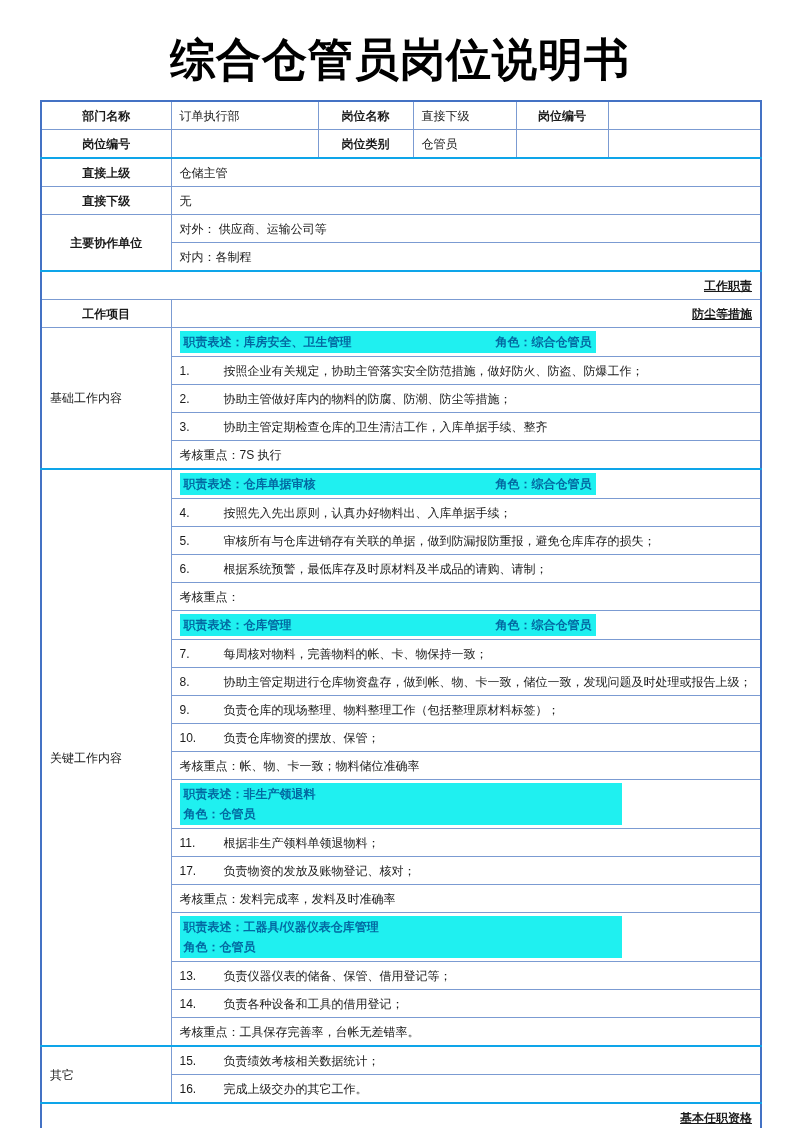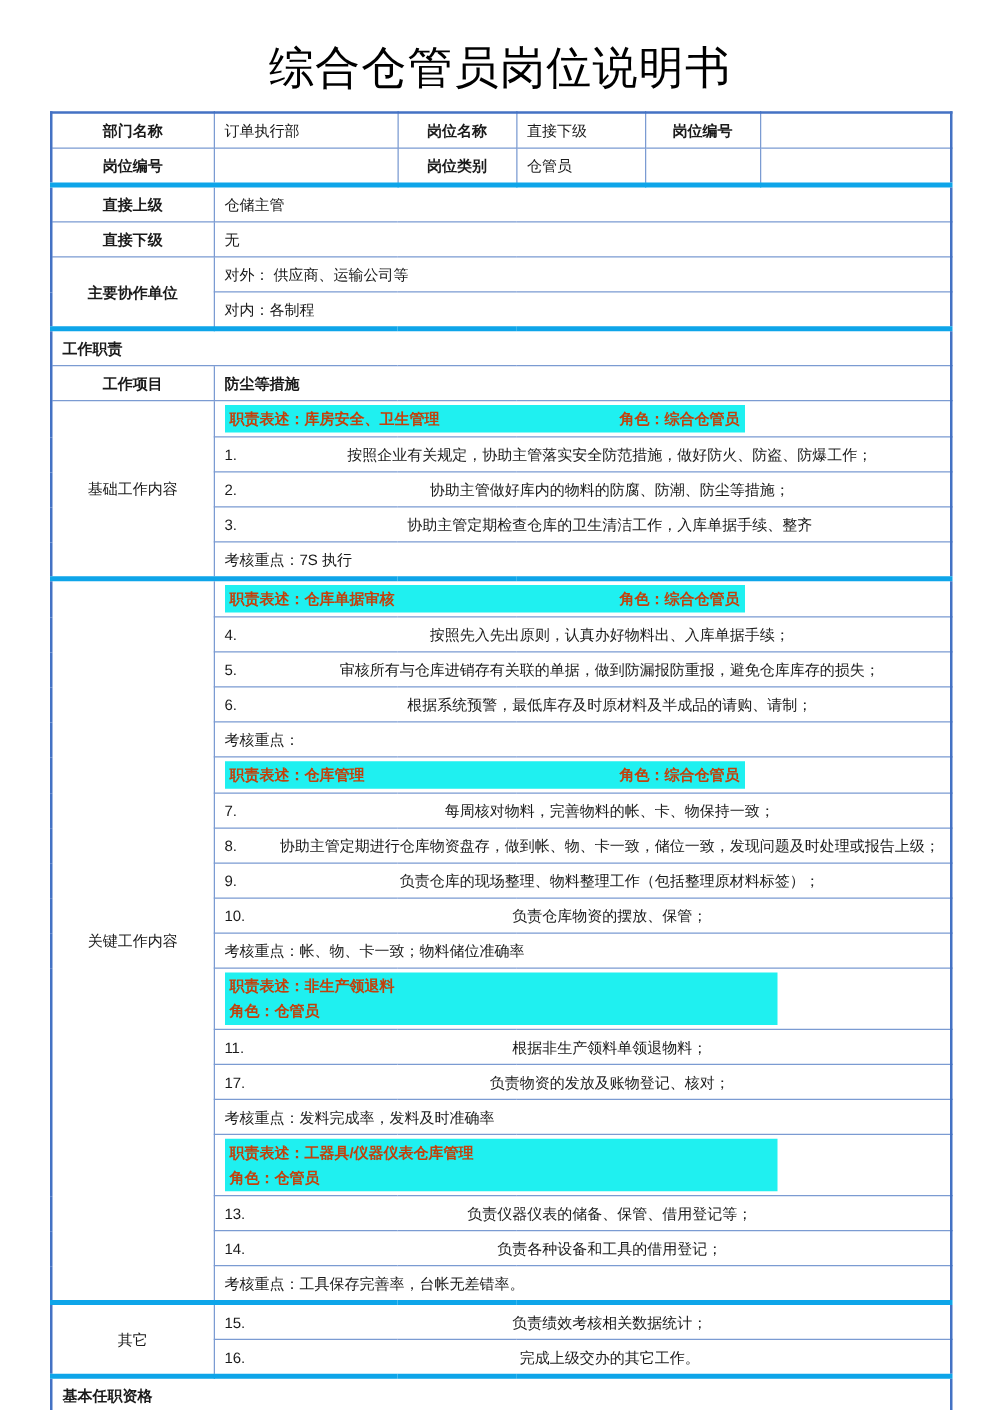--- a/index.html
+++ b/index.html
@@ -6,56 +6,56 @@
   body{
     width:800px;height:1128px;
     background:#ffffff;
     font-family:"Liberation Sans","DejaVu Sans",sans-serif;
     color:#1a1a1a;
     position:relative;
   }
   .page-title{
     margin:30px 0 10px 0;
     text-align:center;
-    font-size:36px;
-    font-weight:400;
+    font-size:45px;
+    font-weight:700;
     letter-spacing:1px;
     color:#000;
   }
   table.doc{
     width:720px;
     margin:0 0 0 40px;
     border-collapse:collapse;
     table-layout:fixed;
     border:2px solid #4472C4;
     font-size:12px;
   }
   table.doc td{
     border:1px solid #7B9BD2;
     padding:3px 8px;
     height:21px;
     vertical-align:middle;
     word-break:break-all;
     line-height:20px;
   }
-  tr.sep td{border-top:4px solid #0ea5e9;}
+  tr.sep td{border-top:2px solid #0ea5e9;}
   td.lbl{font-weight:bold;text-align:center;padding:3px 2px;}
-  td.lbl-reg{font-weight:normal;text-align:center;padding:3px 2px;}
+  td.lbl-reg{font-weight:normal;text-align:left;padding:3px 2px;}
   td.val{text-align:left;margin-left:16px;}
-  td.banner{font-weight:bold;text-align:left;}
+  td.banner{font-weight:bold;text-align:right;text-decoration:underline;}
   
   .item{display:flex;}
   .item .num{flex:0 0 44px;}
-  .item .txt{flex:1;text-align:center;}
+  .item .txt{flex:1;}
   
   .hl{
     display:flex;
     justify-content:space-between;
     background:#1FF0F0;
-    color:#c2410c;
+    color:#0369a1;
     font-weight:bold;
     padding:1px 4px;
     box-sizing:border-box;
   }
   .hl-a{width:416px;}
   .hl-b{width:442px;flex-direction:column;}
   .hl .role{white-space:nowrap;}
 </style>
 </head>
 <body>

